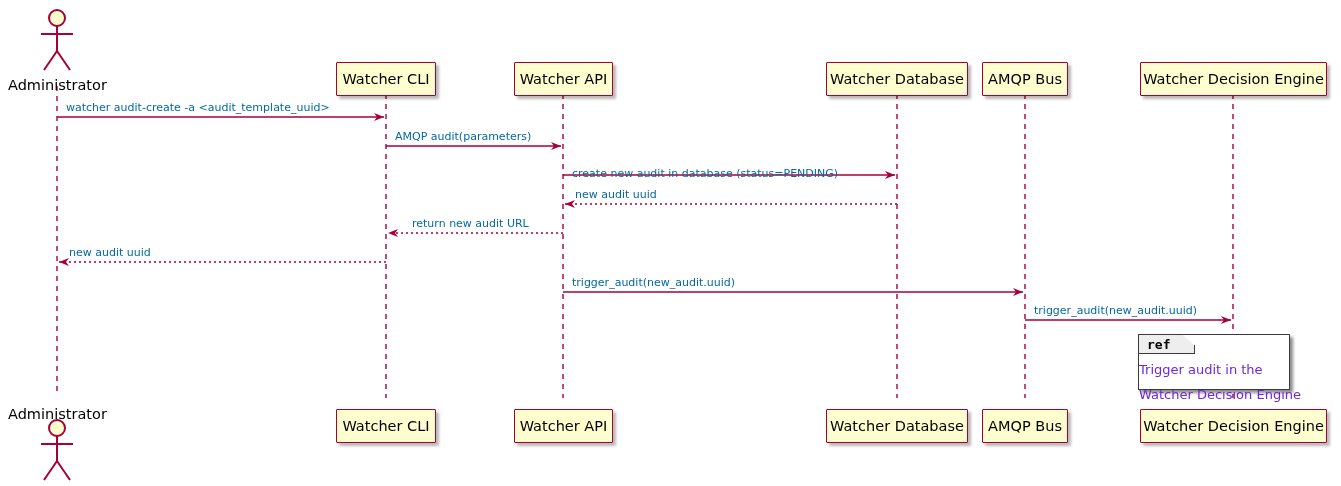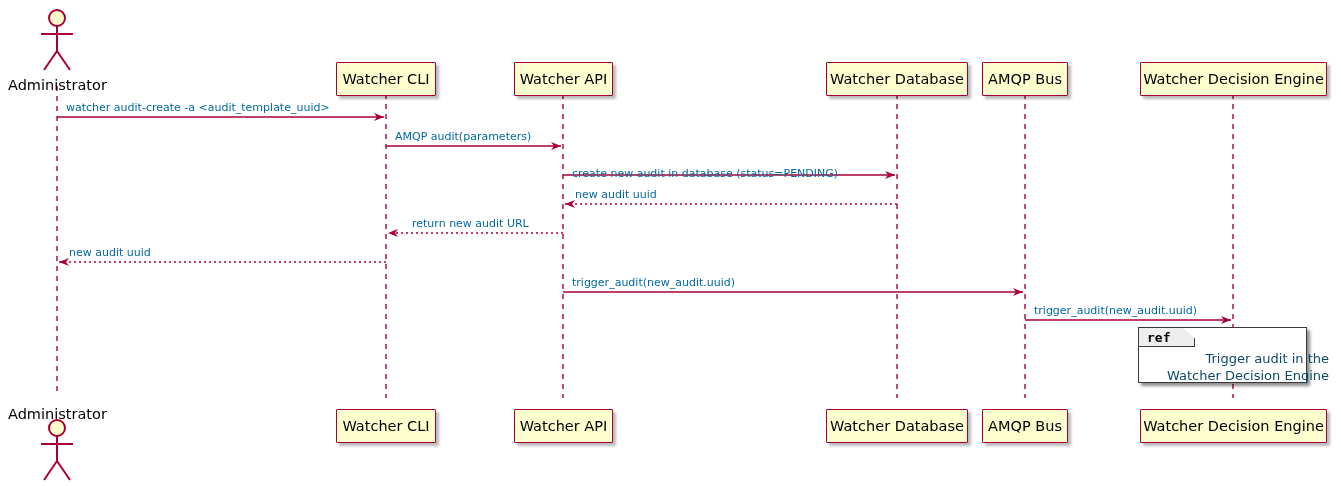--- a/index.html
+++ b/index.html
@@ -75,23 +75,23 @@
     font-size: 13px;
     color: #000000;
     display: flex;
     align-items: center;
     padding-left: 8px;
     clip-path: polygon(0 0, 78% 0, 100% 55%, 100% 100%, 0 100%);
   }
   .ref-text {
     position: absolute;
     font-size: 13px;
-    color: #0c4a6e;
-    line-height: 17px;
-    text-align: right;
+    color: #6d28d9;
+    line-height: 25px;
+    text-align: left;
     white-space: pre-line;
   }
 </style>
 </head>
 <body>
 
 <div id="diagram">
 
   <svg id="svg-layer" xmlns="http://www.w3.org/2000/svg" viewBox="0 0 1341 486">
     <defs>
@@ -172,20 +172,20 @@
       <div class="actor-label" style="left: 8px; top: 71px;">Administrator</div>
       <div class="actor-label" style="left: 8px; top: 400px;">Administrator</div>
       <div class="msg-label" style="left: 66px; top: 102px;">watcher audit-create -a &lt;audit_template_uuid&gt;</div>
       <div class="msg-label" style="left: 395px; top: 131px;">AMQP audit(parameters)</div>
       <div class="msg-label" style="left: 572px; top: 168px;">create new audit in database (status=PENDING)</div>
       <div class="msg-label" style="left: 575px; top: 189px;">new audit uuid</div>
       <div class="msg-label" style="left: 400px; top: 218px; margin-left: 12px;">return new audit URL</div>
       <div class="msg-label" style="left: 69px; top: 247px;">new audit uuid</div>
       <div class="msg-label" style="left: 572px; top: 277px;">trigger_audit(new_audit.uuid)</div>
       <div class="msg-label" style="left: 1034px; top: 305px;">trigger_audit(new_audit.uuid)</div>
-      <div class="ref-box" style="left: 1138px; top: 327px; width: 169px; height: 56px;">
+      <div class="ref-box" style="left: 1138px; top: 334px; width: 152px; height: 56px;">
         <div class="ref-tab" style="width: 56px; height: 19px;">ref</div>
         <div class="ref-text" style="left: 0px; top: 22px; width: 190px;">Trigger audit in the
 Watcher Decision Engine</div>
       </div>
     </div>
 
 </div>
 
 </body></html>

